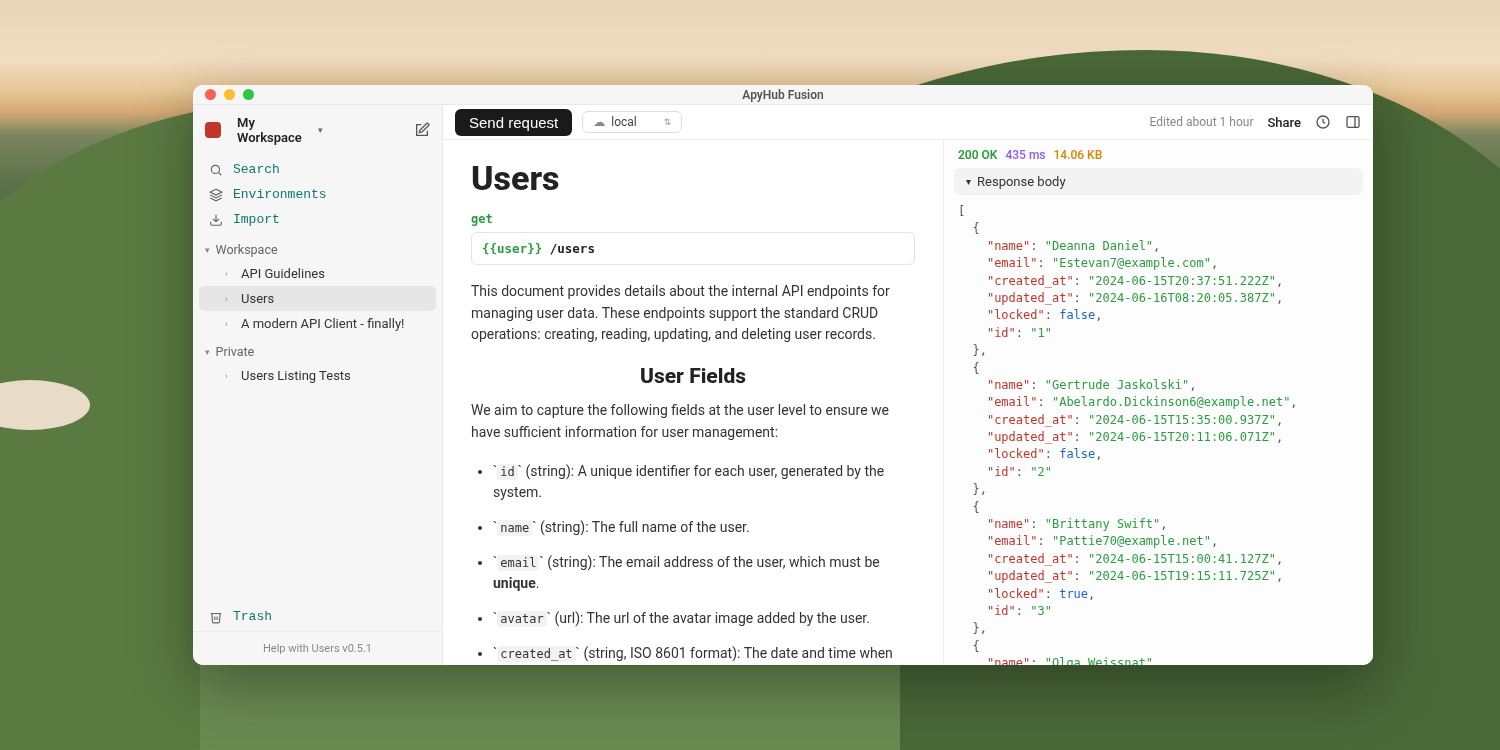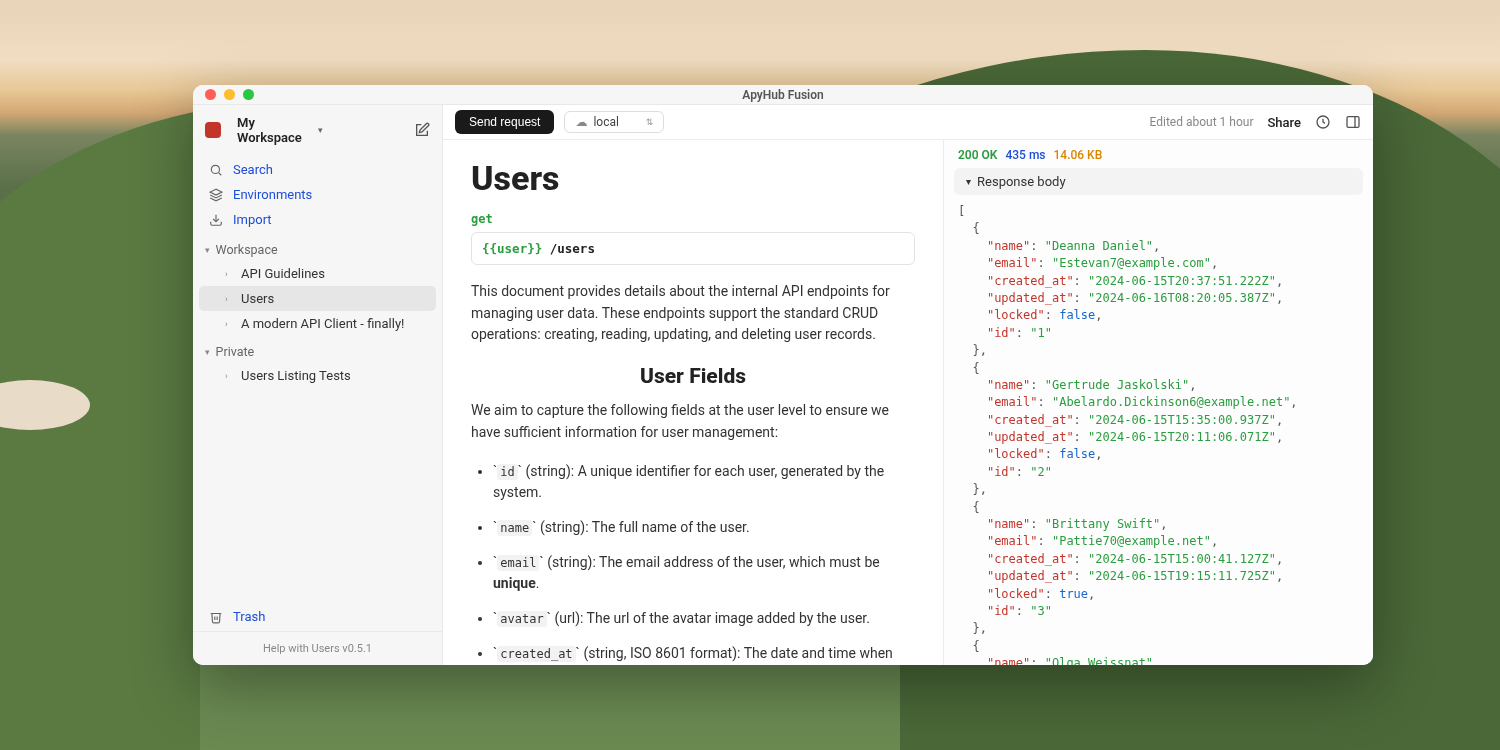--- a/index.html
+++ b/index.html
@@ -35,35 +35,35 @@
 .body { flex: 1; display: flex; overflow: hidden; }
 
 .sidebar { width: 250px; background: #f6f6f6; display: flex; flex-direction: column; border-right: 1px solid #e8e8e8; }
 .ws-header { display: flex; align-items: center; padding: 10px 12px; gap: 16px; }
 .ws-badge { width: 16px; height: 16px; background: #c2352a; border-radius: 4px; }
 .ws-name { font-size: 13px; font-weight: 600; color: #222; flex: 1; }
 .ws-chevron { font-size: 9px; color: #666; }
 .compose-icon { width: 16px; height: 16px; color: #555; }
 
 .side-list { padding: 2px 8px; }
-.side-item { display: flex; align-items: center; gap: 10px; padding: 5px 8px; font-size: 13px; color: #1d4ed8; border-radius: 5px; cursor: pointer; }
+.side-item { display: flex; align-items: center; gap: 10px; padding: 5px 8px; font-size: 13px; color: #0f766e; border-radius: 5px; cursor: pointer; font-family: Liberation Mono, monospace; }
 .side-icon { width: 14px; height: 14px; color: #666; display: inline-flex; align-items: center; justify-content: center; }
 
 .section-hdr { display: flex; align-items: center; gap: 6px; padding: 8px 12px 4px; font-size: 12.5px; color: #666; cursor: pointer; }
 .section-chev { font-size: 9px; color: #888; }
 .tree-item { display: flex; align-items: center; gap: 6px; padding: 5px 8px 5px 26px; font-size: 13px; color: #333; border-radius: 5px; cursor: pointer; margin: 0 6px; }
 .tree-item.active { background: #e6e6e6; }
 .tree-chev { font-size: 9px; color: #888; width: 10px; }
 
 .spacer { flex: 1; }
 .side-footer { text-align: center; padding: 10px; font-size: 11px; color: #888; border-top: 1px solid #eaeaea;}
 
 .main { flex: 1; display: flex; flex-direction: column; overflow: hidden; }
 .toolbar { height: 35px; display: flex; align-items: center; padding: 0 12px; gap: 10px; border-bottom: 1px solid #ececec; }
-.send-btn { background: #1a1a1a; color: #fff; border: none; padding: 5px 14px; border-radius: 6px; font-size: 12px; font-weight: 500; cursor: pointer; }
+.send-btn { background: #1a1a1a; color: #fff; border: none; padding: 5px 14px; border-radius: 6px; font-size: 15px; font-weight: 500; cursor: pointer; }
 .env-select { display: flex; align-items: center; gap: 6px; border: 1px solid #ddd; border-radius: 6px; padding: 3px 10px; font-size: 12px; color: #444; cursor: pointer; min-width: 100px; }
 .env-select .cloud { font-size: 12px; color: #888; }
 .env-select .updown { margin-left: auto; color: #999; font-size: 9px; }
 .toolbar-right { margin-left: auto; display: flex; align-items: center; gap: 14px; }
 .edited { font-size: 12px; color: #888; }
 .share { font-size: 13px; font-weight: 500; color: #222; cursor: pointer; }
 .tb-icon { width: 16px; height: 16px; color: #555; cursor: pointer; }
 
 .content { flex: 1; display: flex; overflow: hidden; }
 .doc { flex: 1; padding: 18px 28px; overflow-y: auto; color: #222; }
@@ -76,21 +76,21 @@
 .doc p { font-size: 14px; line-height: 1.55; color: #333; margin-bottom: 18px; }
 .doc h2 { font-size: 21px; font-weight: 800; margin: 12px 0 12px; text-align: center; }
 .doc ul { padding-left: 22px; }
 .doc li { font-size: 14px; line-height: 1.5; margin-bottom: 14px; color: #333; }
 .code-inline { font-family: ui-monospace, Menlo, monospace; font-size: 12px; background: #f2f2f2; padding: 1px 3px; border-radius: 3px; }
 .bold { font-weight: 700; }
 
 .response { width: 430px; border-left: 1px solid #ececec; display: flex; flex-direction: column; background: #fdfdfd; }
 .resp-status { padding: 8px 14px 6px; font-size: 12px; display: flex; gap: 8px; }
 .status-ok { color: #2a9d3f; font-weight: 600; }
-.status-time { color: #1d4ed8; font-weight: 500; text-align: right; }
+.status-time { color: #8b5cf6; font-weight: 500; text-align: right; }
 .status-size { color: #d98500; font-weight: 500; }
 .resp-hdr { display: flex; align-items: center; gap: 6px; padding: 6px 12px; background: #f3f3f3; border-radius: 6px; margin: 0 10px 8px; font-size: 13px; color: #333; cursor: pointer; }
 .resp-body { flex: 1; overflow: auto; padding: 0 14px 10px; font-family: ui-monospace, Menlo, monospace; font-size: 12px; line-height: 1.45; color: #222; white-space: pre; }
 .j-key { color: #c2352a; }
 .j-str { color: #2a9d3f; }
 .j-bool { color: #1a66cc; }
 .j-punc { color: #555; }
 </style>
 </head>
 <body>

